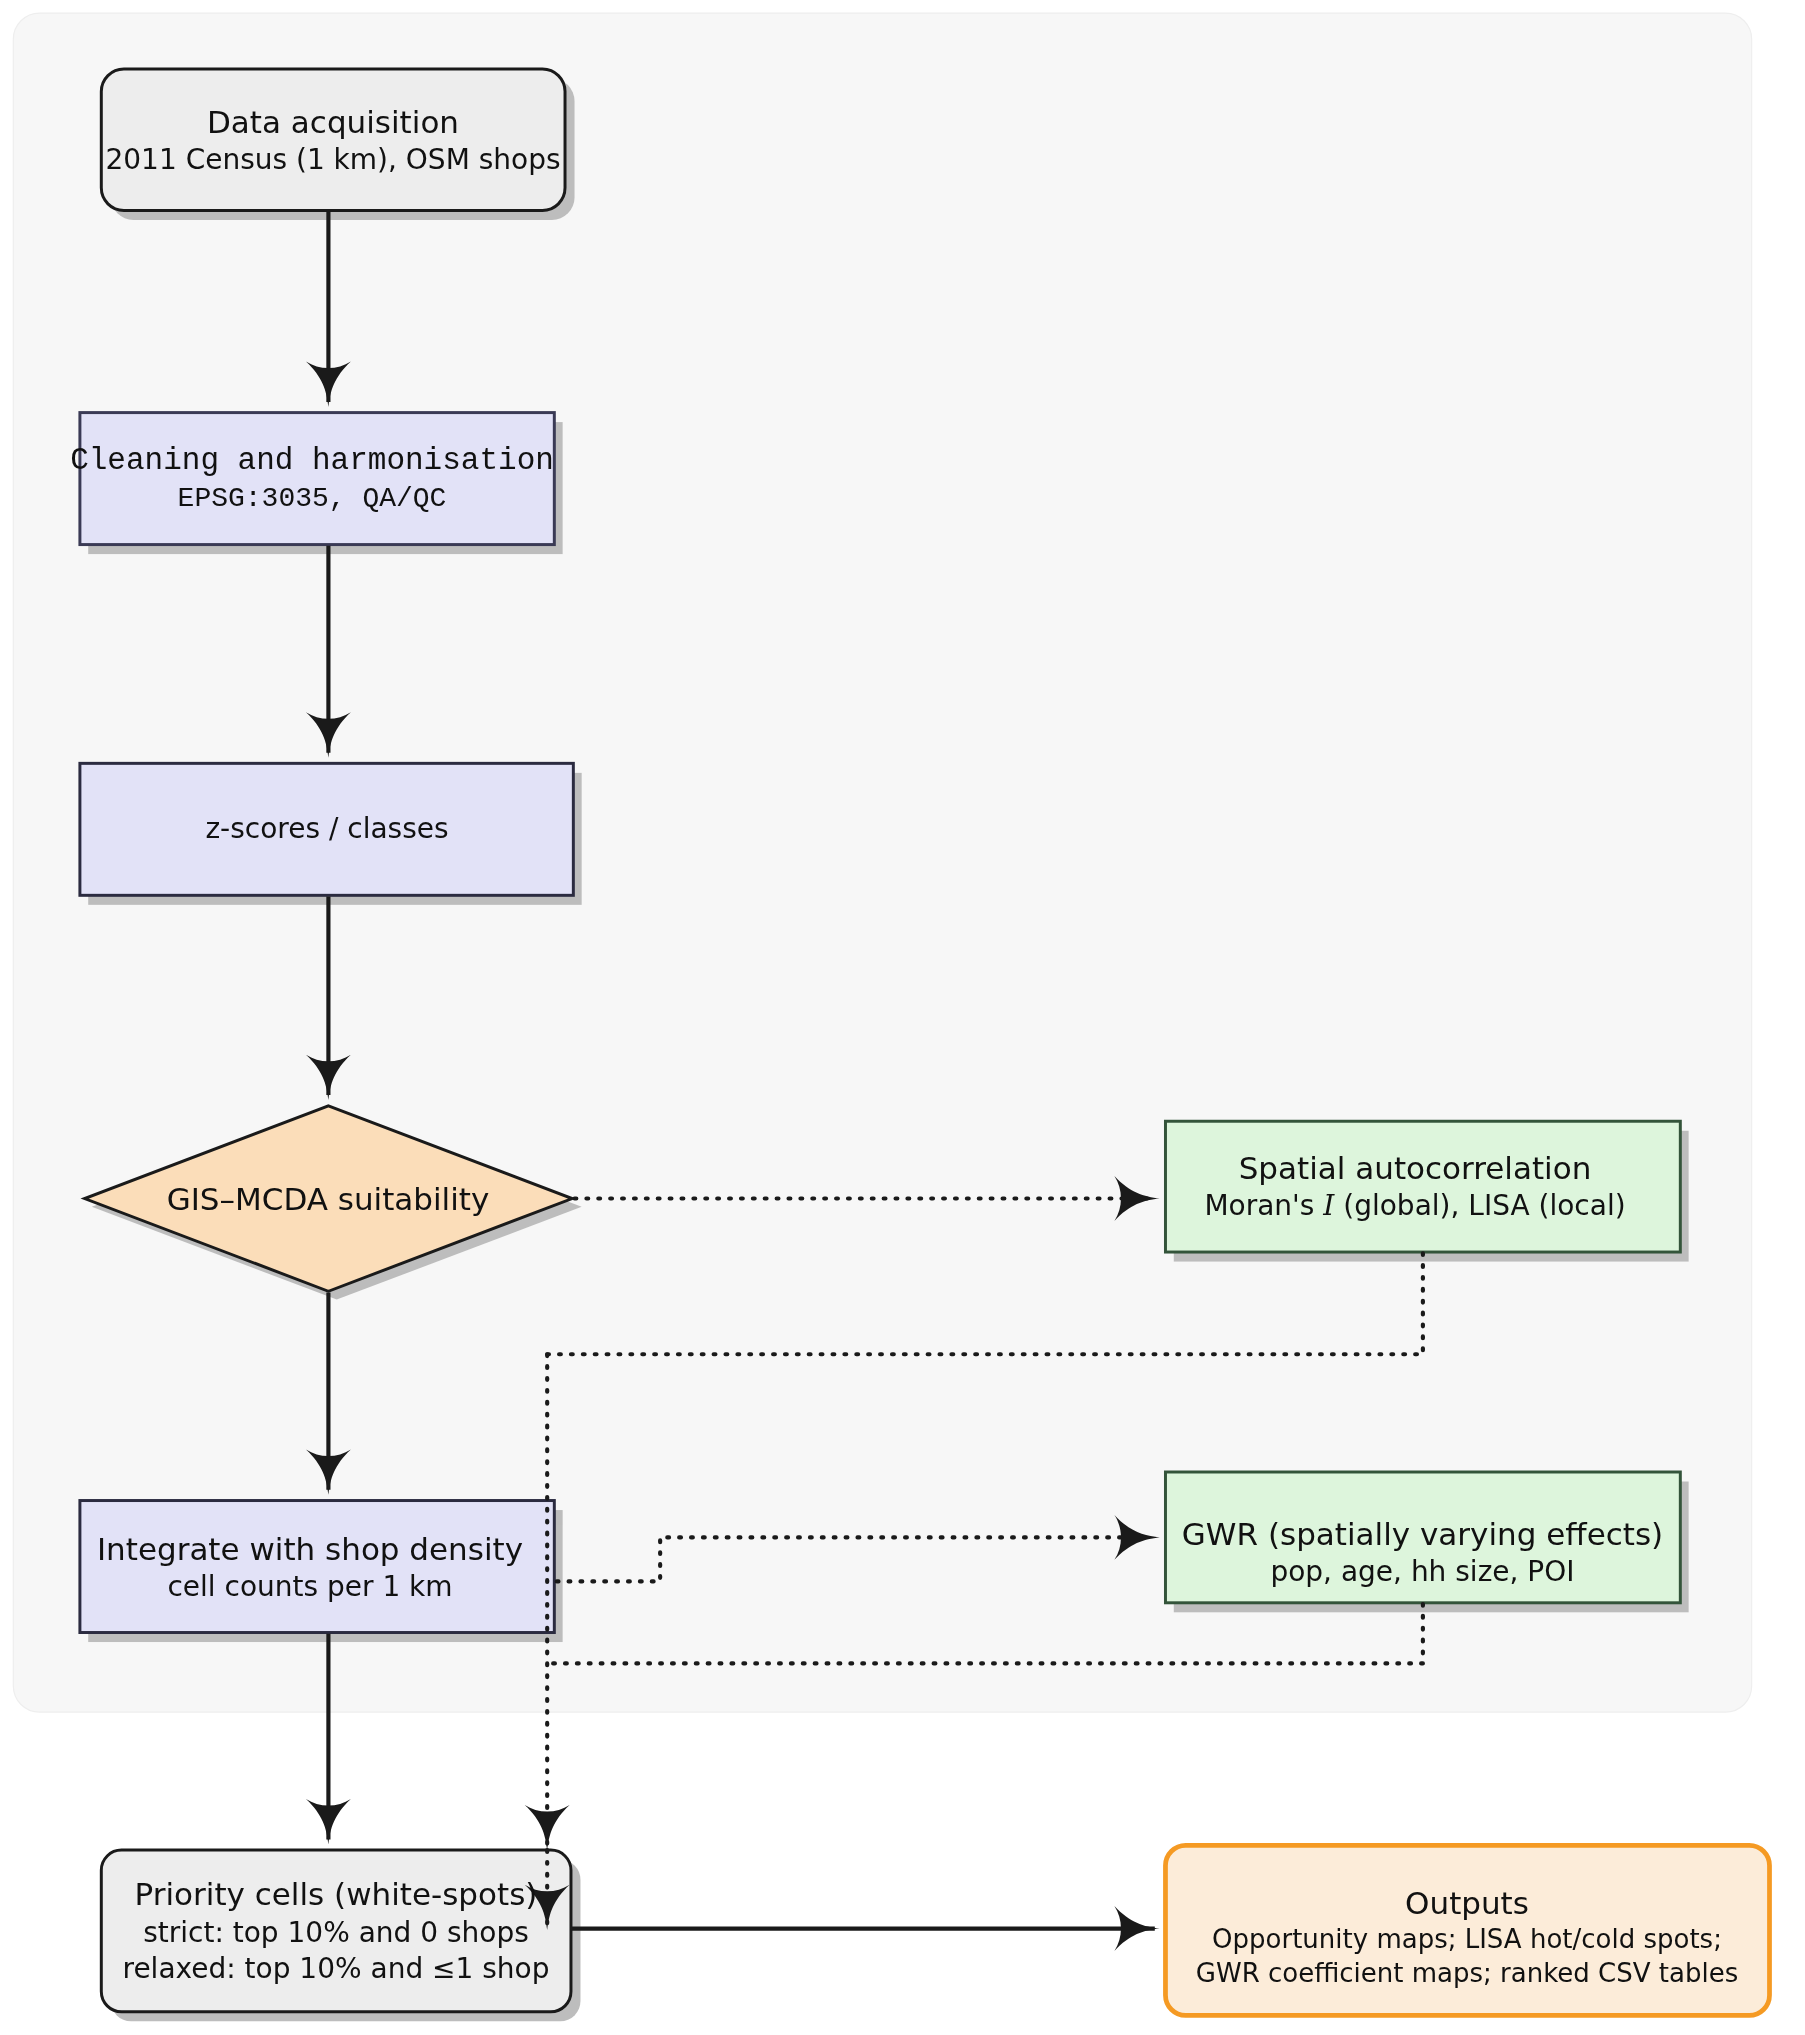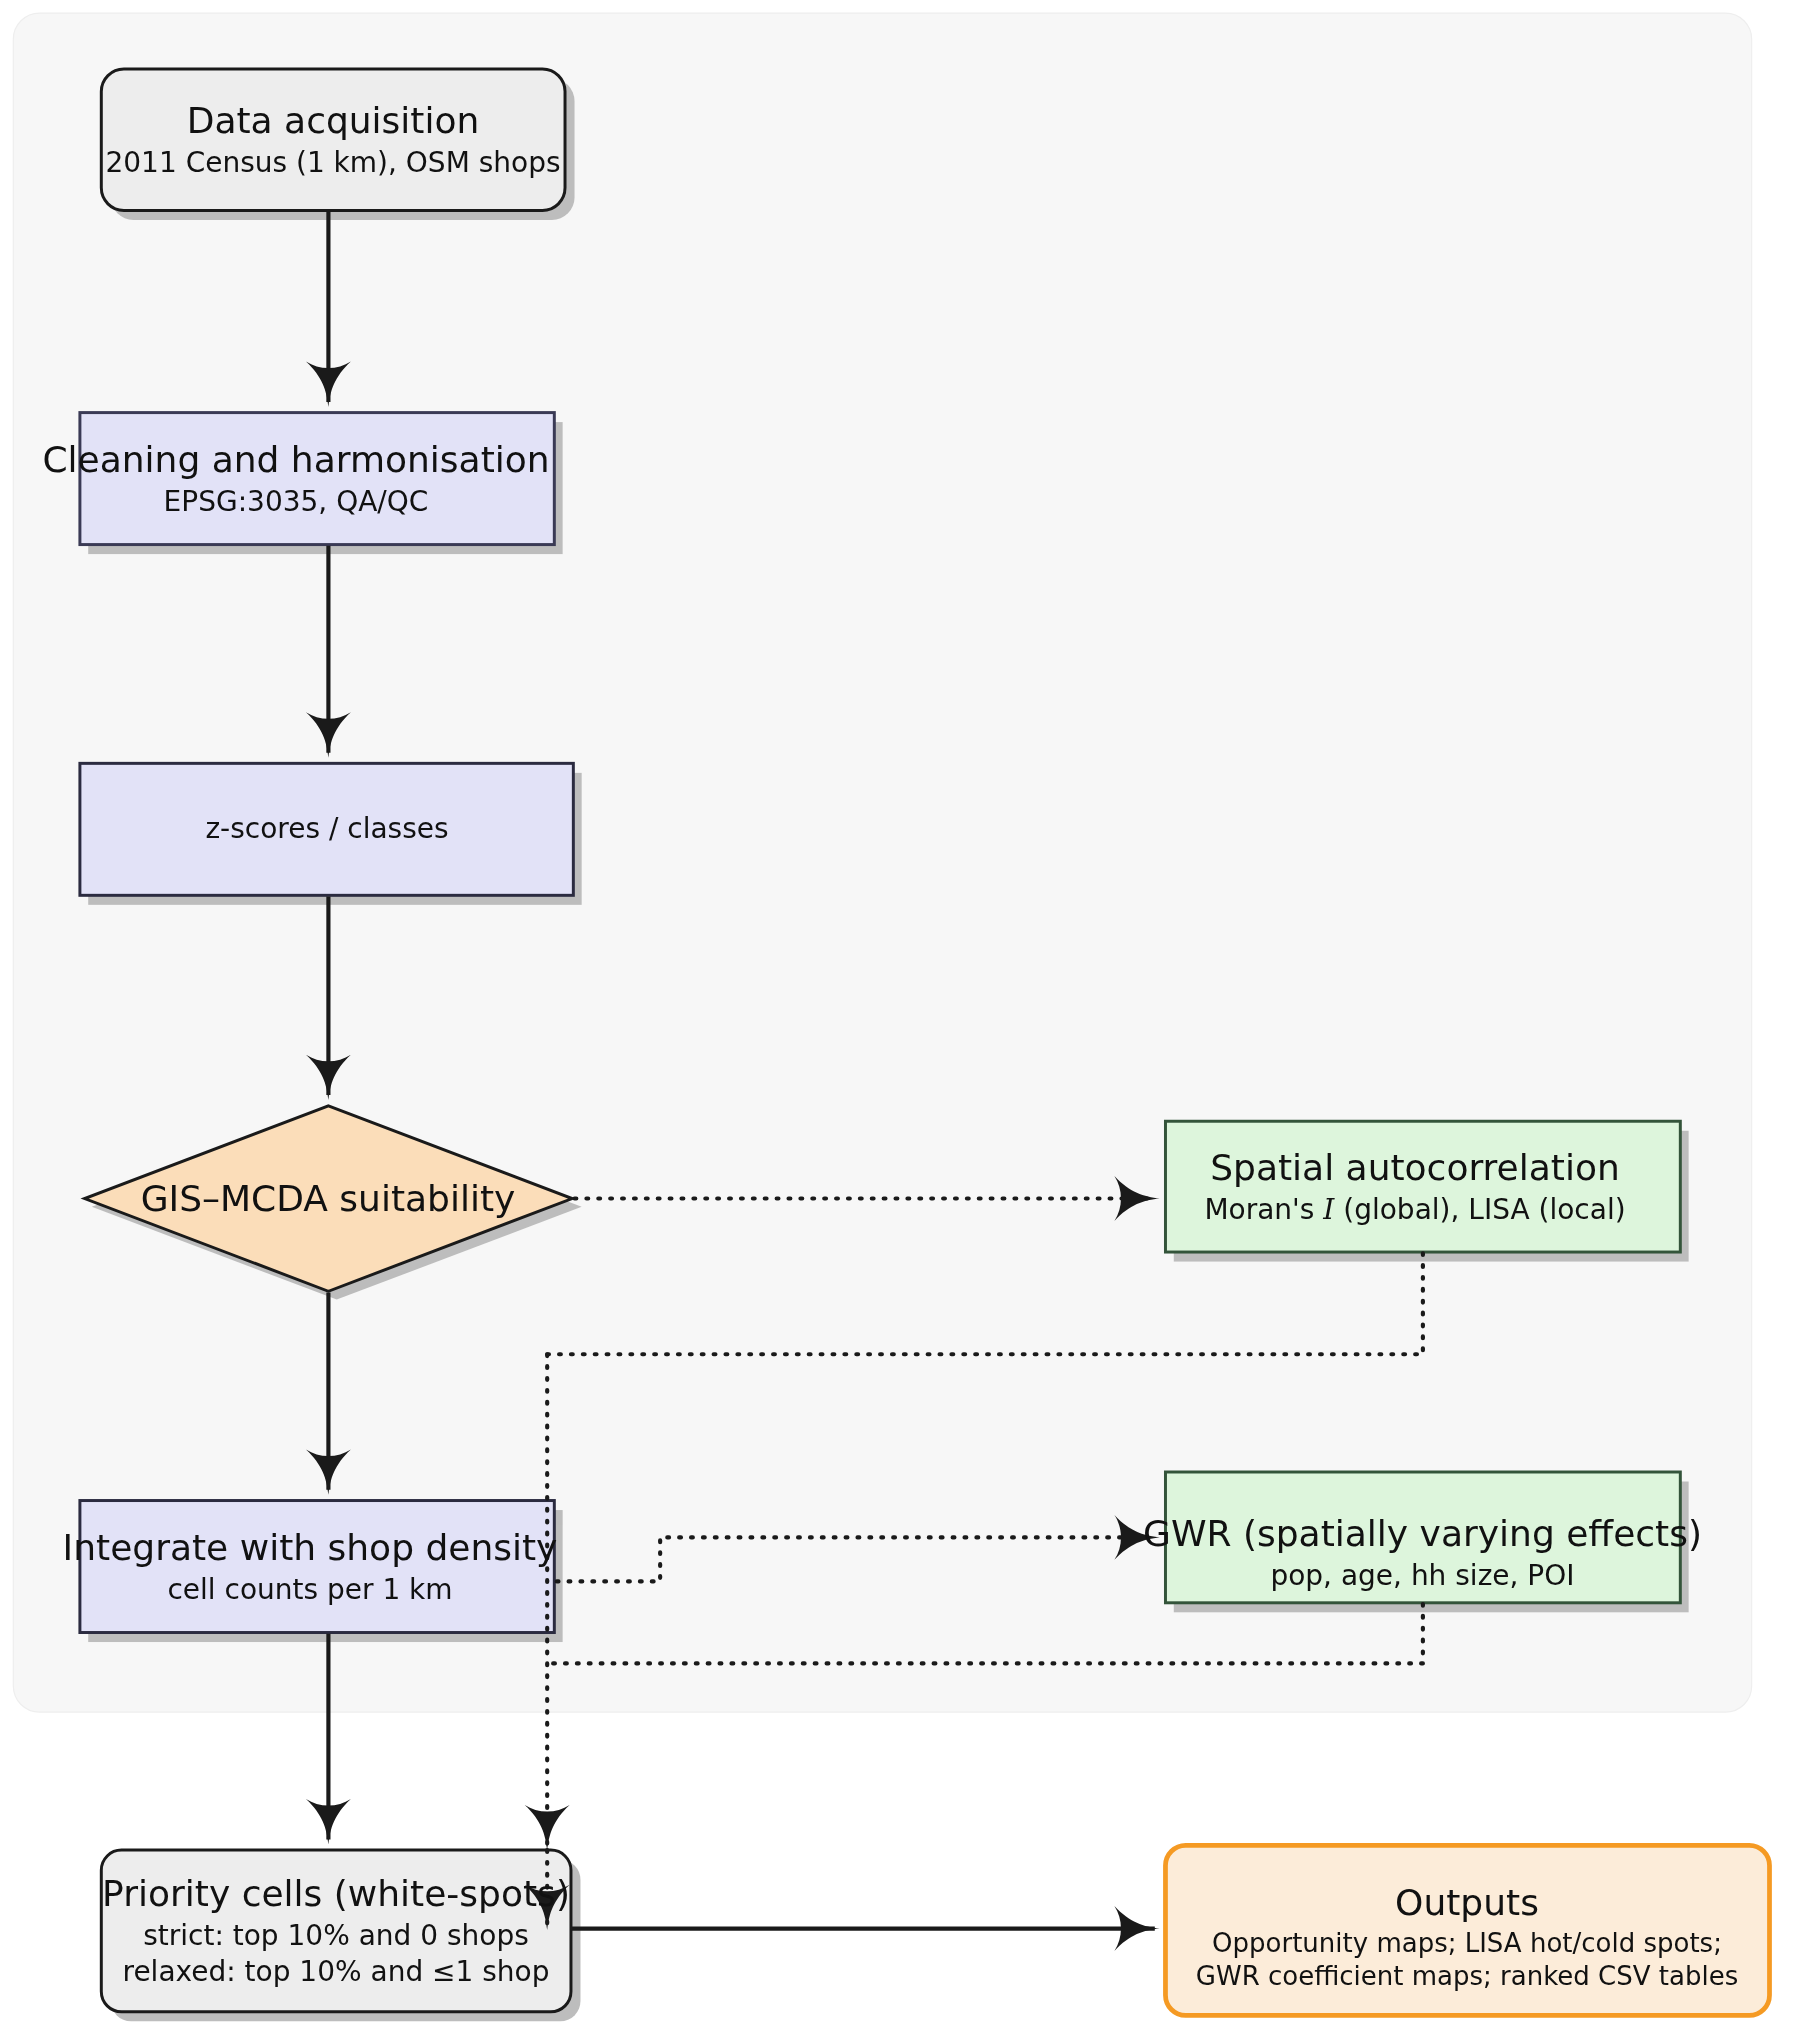--- a/index.html
+++ b/index.html
@@ -26,21 +26,21 @@
     display: flex;
     flex-direction: column;
     align-items: center;
     justify-content: center;
     text-align: center;
     color: #111111;
     line-height: 1.30;
     pointer-events: none;
   }
   .ln { display: block; white-space: nowrap; }
-  .t-lg { font-size: 36px; }
+  .t-lg { font-size: 31px; }
   .t-md { font-size: 28px; }
   .t-sm { font-size: 26px; }
   .it { }
   .bold { font-weight: normal; margin-top: 12px; }
   .mi { font-style: italic; font-family: "DejaVu Serif", serif; }
 </style>
 </head>
 <body>
 
 <div id="stage">
@@ -108,21 +108,21 @@
       <path d="M 920,2278 L 920,3104" marker-end="url(#arrowdot)"></path>
       <path d="M 920,3112 L 920,3238" marker-end="url(#arrowdot)"></path>
     </g>
   </svg>
 
   <div class="node-text" style="left:101px; top:69px; width:464px; height:142px;">
     <span class="ln t-lg">Data acquisition</span>
     <span class="ln t-md">2011 Census (1 km), OSM shops</span>
   </div>
 
-  <div class="node-text" style="left:80px; top:413px; width:432px; height:132px;">
+  <div class="node-text" style="left:96px; top:413px; width:432px; height:132px;font-family:Liberation Mono, monospace;">
     <span class="ln t-lg">Cleaning and harmonisation</span>
     <span class="ln t-md">EPSG:3035, QA/QC</span>
   </div>
 
   <div class="node-text" style="left:80px; top:763px; width:494px; height:132px;">
     <span class="ln t-md">z-scores / classes</span>
   </div>
 
   <div class="node-text" style="left:84px; top:1154px; width:488px; height:90px;">
     <span class="ln t-lg">GIS–MCDA suitability</span>

